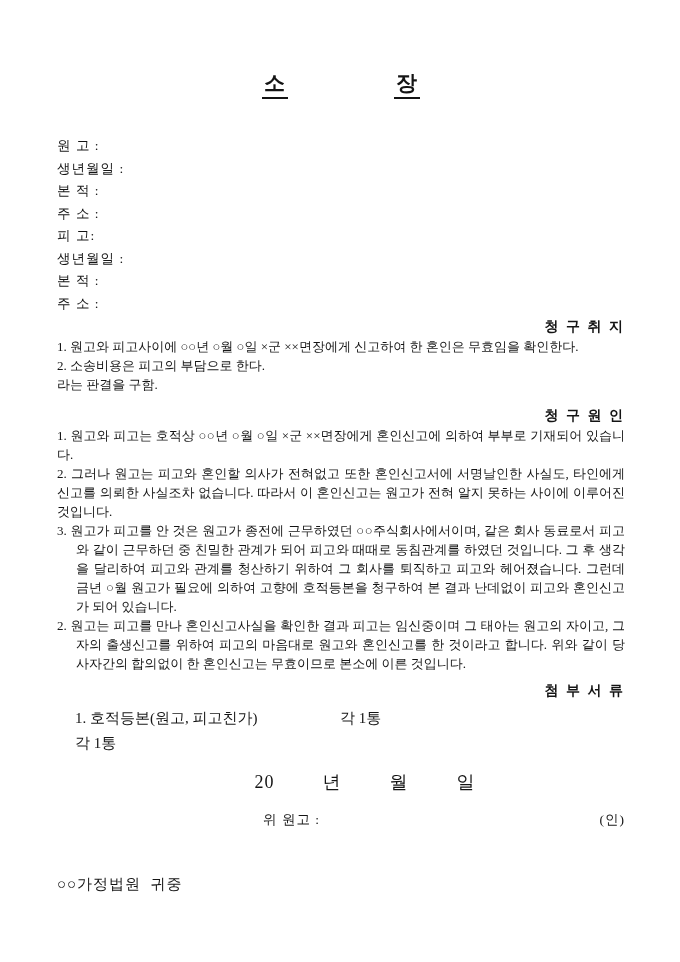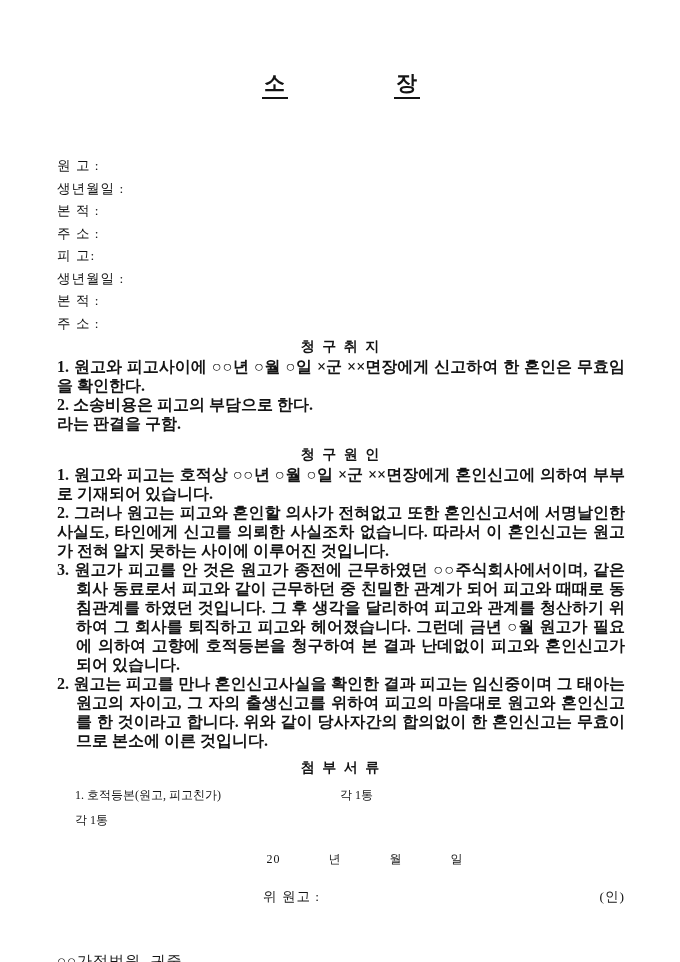--- a/index.html
+++ b/index.html
@@ -28,74 +28,73 @@
     line-height: 26px;
     letter-spacing: 1px;
     margin: 0;
   }
   .title span {
     border-bottom: 2px solid #141414;
     padding: 0 2px 1px 2px;
   }
   
   .parties {
-    margin-top: 56px;
+    margin-top: 36px;
   }
   .party-line {
     font-size: 13.5px;
     line-height: 22.5px;
     white-space: pre-wrap;
     letter-spacing: 1px;
   }
   
   .heading {
-    text-align: center;
+    text-align: right;
     font-size: 14px;
     font-weight: bold;
     letter-spacing: 2px;
     line-height: 20px;
     margin: 0;
     white-space: pre-wrap;
   }
   .claim-heading   { margin-top: 2px; }
   .cause-heading   { margin-top: 12px; }
   .attach-heading  { margin-top: 8px; }
   
   .bodytext {
-    font-size: 16px;
+    font-size: 13px;
     line-height: 19px;
     margin: 0;
     text-align: justify;
     word-break: break-all;
     white-space: pre-wrap;
-    font-weight: bold;
   }
   .hang {
     padding-left: 19px;
     text-indent: -19px;
   }
   
   .attach-items { margin-top: 5px; }
   .attach-row {
     display: flex;
     padding-left: 18px;
-    font-size: 12px;
+    font-size: 15px;
     line-height: 25px;
   }
   .attach-name { flex: 0 0 265px; white-space: pre-wrap; }
   .attach-qty  { white-space: pre-wrap; }
   
   .date-line {
     position: relative;
     left: 24px;
     margin-top: 16px;
     display: flex;
     justify-content: center;
     gap: 48px;
-    font-size: 12px;
+    font-size: 18px;
     line-height: 20px;
     letter-spacing: 1px;
   }
   
   .signature-line {
     margin-top: 18px;
     padding-left: 206px;
     display: flex;
     gap: 76px;
     font-size: 13.5px;

